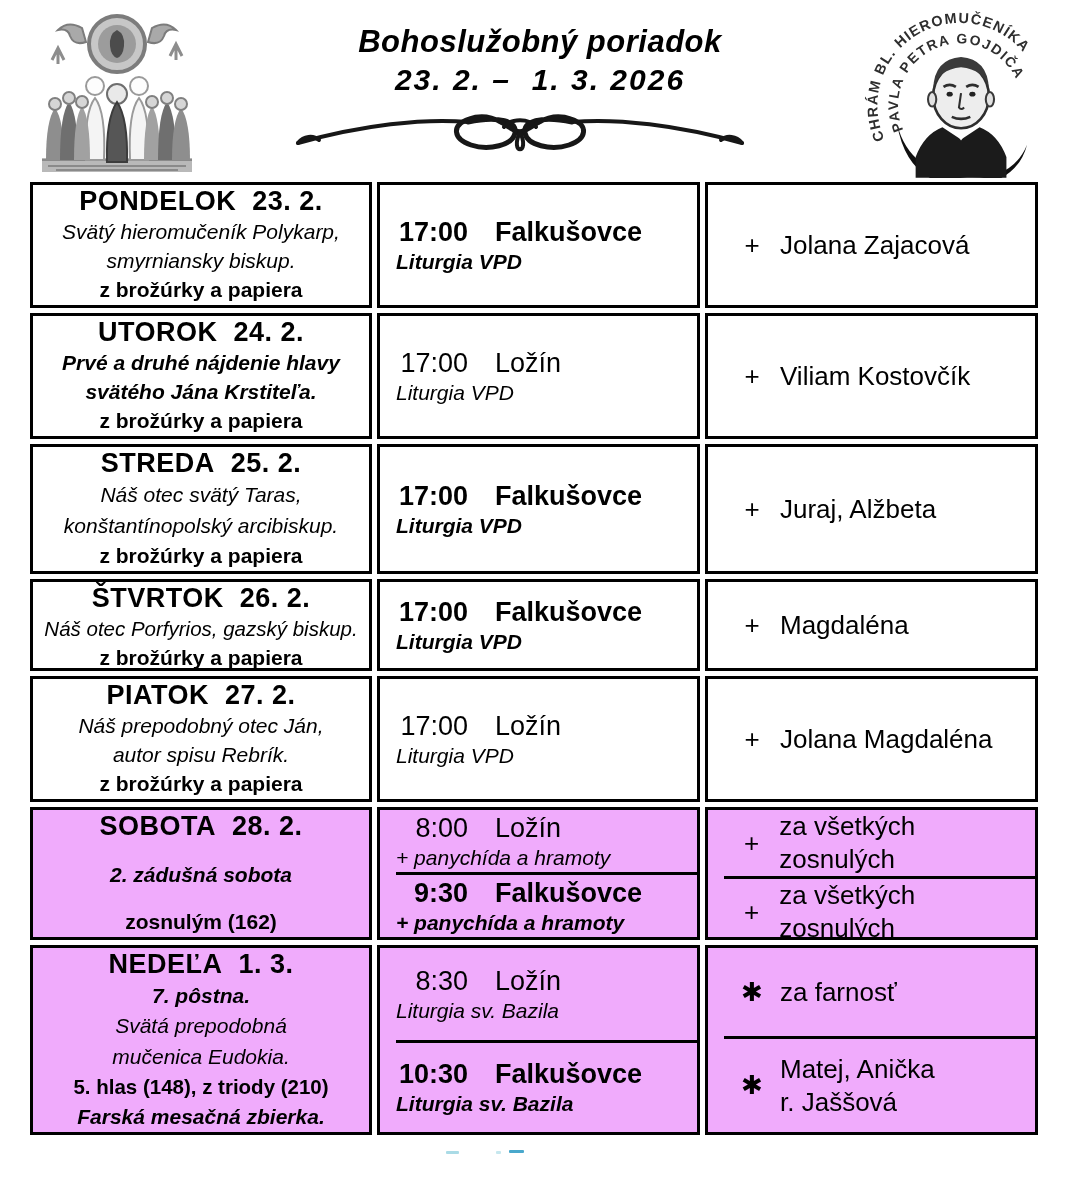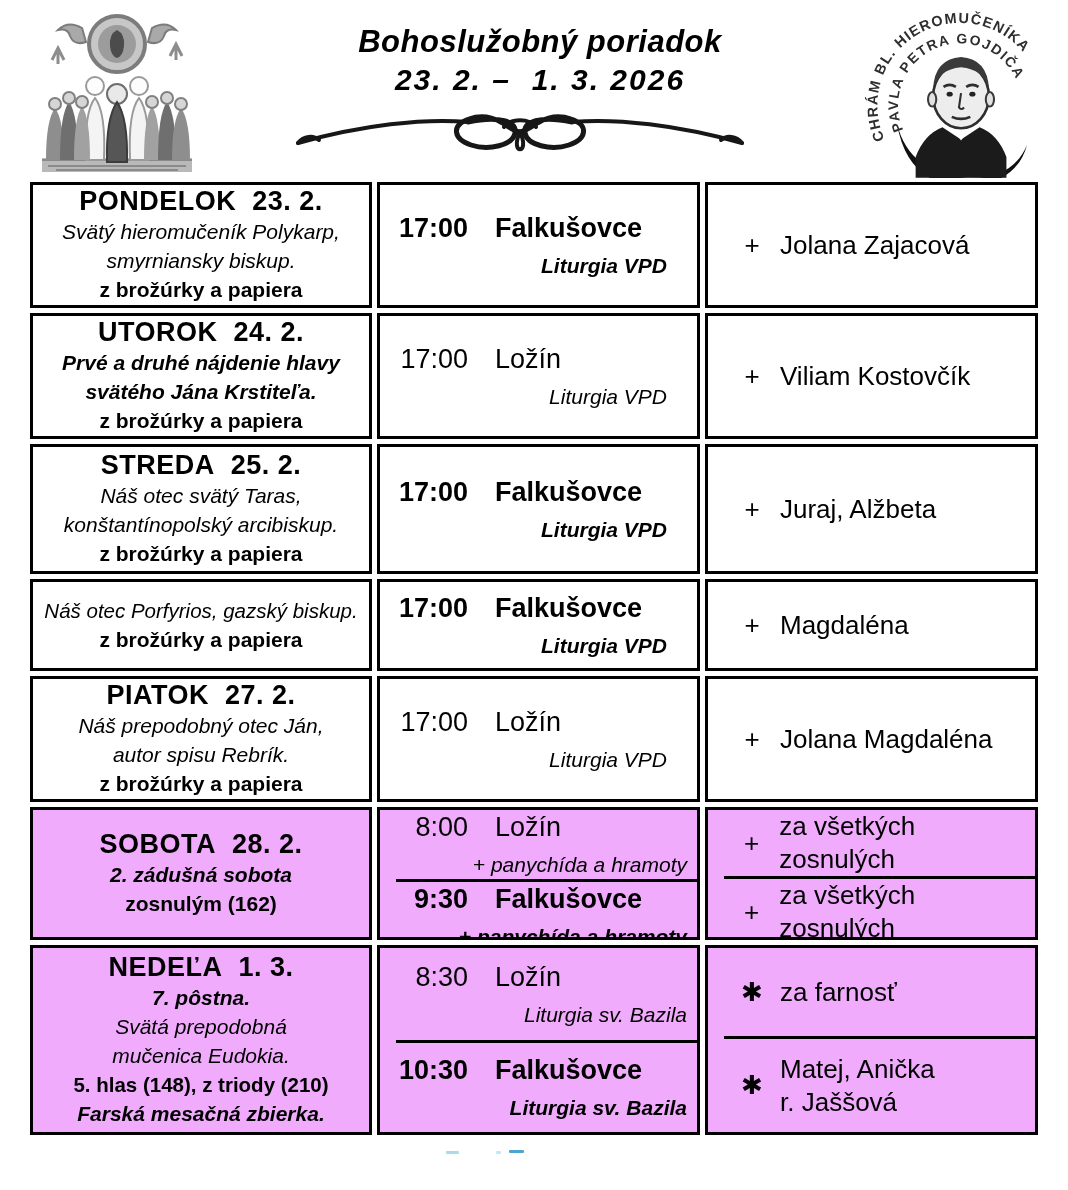--- a/index.html
+++ b/index.html
@@ -15,33 +15,33 @@
   .hdr-title .l2{font-size:30px;line-height:36px;letter-spacing:2px;}
   .icon-box{position:absolute;left:36px;top:8px;width:162px;height:166px;}
   .flourish{position:absolute;left:292px;top:104px;width:456px;height:58px;}
   .badge{position:absolute;left:862px;top:2px;width:196px;height:176px;}
   .badge text{font-family:"Liberation Sans",sans-serif;font-weight:bold;fill:#2e2e2e;}
   
   #table{position:absolute;left:30px;top:182px;width:1008px;}
   .row{display:flex;gap:5px;margin-bottom:5px;}
   .cell{border:3px solid #000;box-sizing:border-box;background:#fff;overflow:hidden;padding-left:16px;}
   .hl .cell{background:#f0abfc;}
-  .c1{width:342px;display:flex;flex-direction:column;justify-content:center;
+  .c1{width:342px;display:flex;flex-direction:column;justify-content:space-between;
       text-align:center;padding:1px 3px;}
   .c2{width:323px;display:flex;flex-direction:column;}
   .c3{flex:1;display:flex;flex-direction:column;}
   .day-title{font-size:27px;font-weight:bold;line-height:31px;letter-spacing:.5px;}
   .dl{font-size:21px;line-height:29px;}
   .dl.fit{font-size:20.5px;}
   .i{font-style:italic;} .b{font-weight:bold;} .bi{font-weight:bold;font-style:italic;}
   .svc{flex:1;display:flex;flex-direction:column;justify-content:center;padding:2px 0;}
   .svc .l{display:flex;align-items:baseline;}
   .time{width:72px;text-align:right;font-size:27px;line-height:31px;}
   .place{margin-left:27px;font-size:27px;line-height:31px;}
-  .note{font-size:21px;font-style:italic;text-align:right;padding-right:30px;margin-top:9px;line-height:25px;}
+  .note{font-size:21px;font-style:italic;text-align:left;padding-right:30px;margin-top:1px;line-height:25px;}
   .svc.sub .note{padding-right:10px;}
   .bold .time,.bold .place{font-weight:bold;}
   .bold .note{font-weight:bold;}
   .svc + .svc{border-top:3px solid #000;}
   .int{flex:1;display:flex;align-items:center;}
   .int + .int{border-top:3px solid #000;}
   .sym{width:56px;text-align:center;font-size:26px;line-height:33px;}
   .nm{font-size:26px;line-height:33px;}
   
   .frag{position:absolute;height:3px;border-radius:1px;}
@@ -213,20 +213,21 @@
     <div class="cell c3">
       <div class="int">
         <span class="sym">+</span>
         <span class="nm">Juraj, Alžbeta</span>
       </div>
     </div>
   </div>
 
   <div class="row" style="height:92px">
     <div class="cell c1">
+      <div class="day-title">ŠTVRTOK&nbsp; 26. 2.</div>
       <div class="dl i fit">Náš otec Porfyrios, gazský biskup.</div>
       <div class="dl b">z brožúrky a papiera</div>
     </div>
     <div class="cell c2">
       <div class="svc bold">
         <div class="l">
           <span class="time">17:00</span>
           <span class="place">Falkušovce</span>
         </div>
         <div class="note">Liturgia VPD</div>

